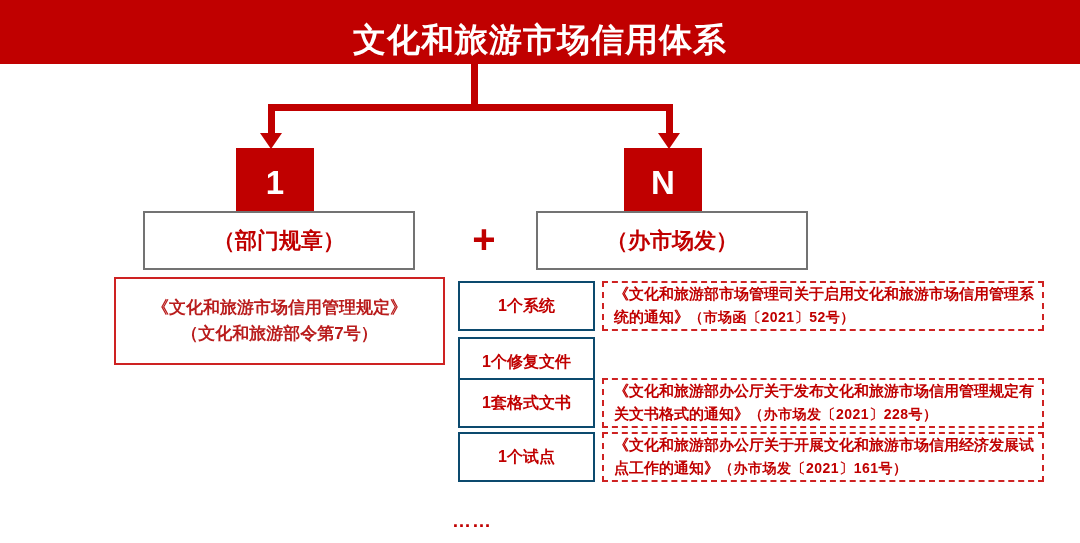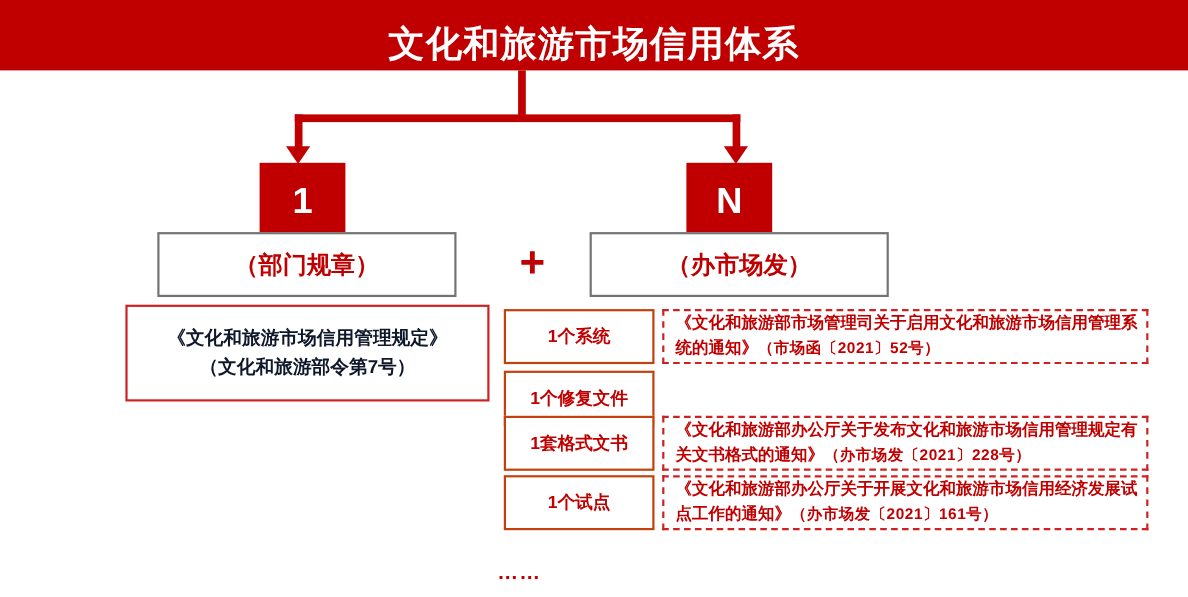--- a/index.html
+++ b/index.html
@@ -117,21 +117,21 @@
     left: 114px;
     top: 277px;
     width: 327px;
     height: 84px;
     border: 2px solid #CE2222;
     background: #ffffff;
     display: flex;
     flex-direction: column;
     align-items: center;
     justify-content: center;
-    color: #0f172a;
+    color: #b91c1c;
     font-size: 17px;
     font-weight: bold;
     line-height: 1.55;
   }
   .left-doc .ld-line { white-space: nowrap; }
 
   
   .row {
     position: absolute;
     left: 458px;
@@ -140,21 +140,21 @@
     display: flex;
     align-items: stretch;
   }
   .row-1 { top: 281px; }
   .row-2 { top: 337px; }
   .row-3 { top: 378px; }
   .row-4 { top: 432px; }
 
   .row-label {
     flex: 0 0 133px;
-    border: 2px solid #c2410c;
+    border: 2px solid #0c4a6e;
     background: #ffffff;
     display: flex;
     align-items: center;
     justify-content: center;
     color: #C00000;
     font-size: 16px;
     font-weight: bold;
     white-space: nowrap;
   }
   .row-doc {

